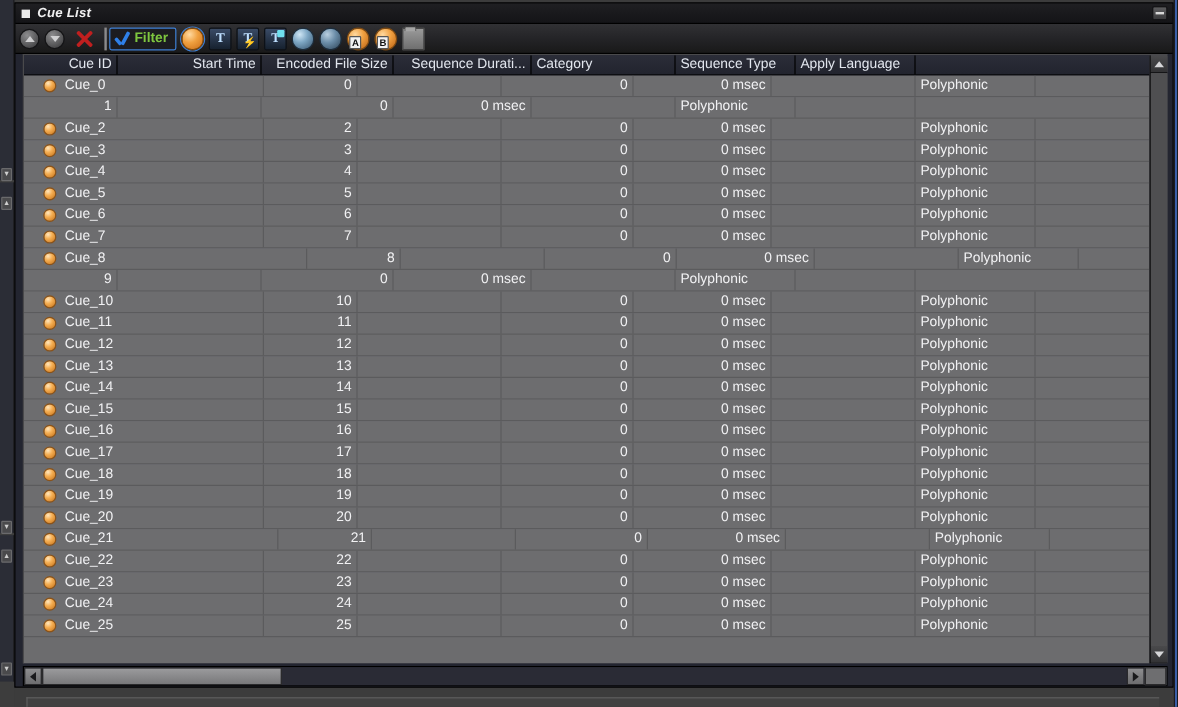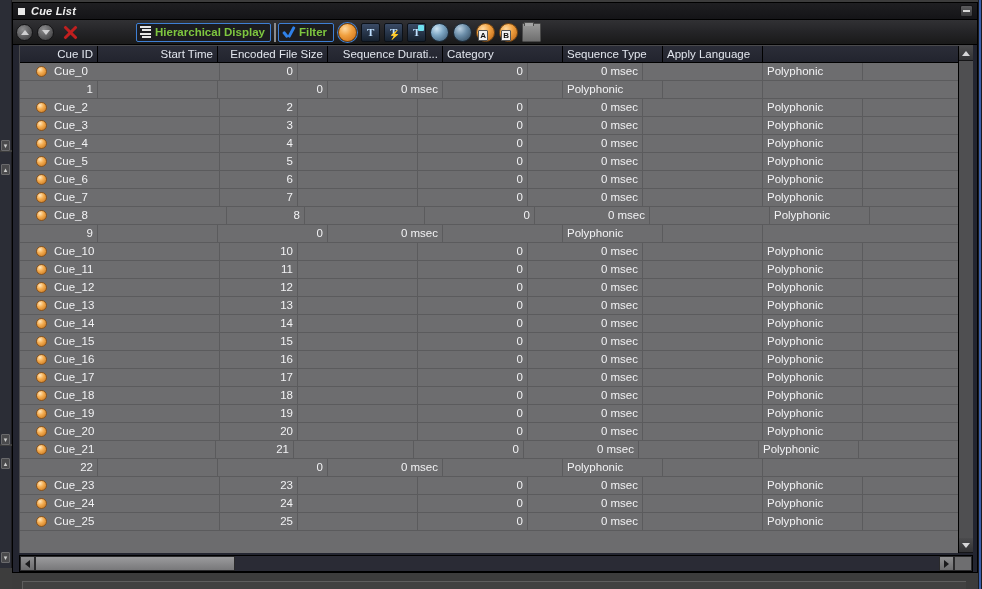--- a/index.html
+++ b/index.html
@@ -314,29 +314,20 @@
     <div class="nav-btn">
         <span class="tri up"></span>
       </div>
     <div class="nav-btn">
         <span class="tri dn"></span>
       </div>
     <div id="delete-btn">
         <span></span>
       </div>
 
-    <div id="hier-btn">
-      <span class="hier-icon">
-          <i></i>
-          <i></i>
-          <i></i>
-          <i></i>
-        </span>
-      <span class="lbl">Hierarchical Display</span>
-    </div>
 
     <div id="sep-bar"></div>
 
     <div id="filter-btn">
       <span class="check-icon"></span>
       <span class="lbl">Filter</span>
     </div>
 
     <div class="tool-icon sphere-orange sel"></div>
     <div class="tool-icon ti-box">T</div>
@@ -461,21 +452,21 @@
               </div>
               <div class="c r" style="width: 78px;">7</div>
               <div class="c r" style="width: 120px;"></div>
               <div class="c r" style="width: 110px;">0</div>
               <div class="c r" style="width: 115px;">0 msec</div>
               <div class="c" style="width: 120px;"></div>
               <div class="c" style="width: 100px;">Polyphonic</div>
               <div class="c" style="width: 100px;"></div>
             </div>
             <div class="row">
-              <div class="c name" style="width: 207px;">
+              <div class="c name" style="width: 236px;">
                 <span class="cue-ball"></span>
                 <span>Cue_8</span>
               </div>
               <div class="c r" style="width: 78px;">8</div>
               <div class="c r" style="width: 120px;"></div>
               <div class="c r" style="width: 110px;">0</div>
               <div class="c r" style="width: 115px;">0 msec</div>
               <div class="c" style="width: 120px;"></div>
               <div class="c" style="width: 100px;">Polyphonic</div>
               <div class="c" style="width: 100px;"></div>
@@ -626,33 +617,37 @@
               </div>
               <div class="c r" style="width: 78px;">20</div>
               <div class="c r" style="width: 120px;"></div>
               <div class="c r" style="width: 110px;">0</div>
               <div class="c r" style="width: 115px;">0 msec</div>
               <div class="c" style="width: 120px;"></div>
               <div class="c" style="width: 100px;">Polyphonic</div>
               <div class="c" style="width: 100px;"></div>
             </div>
             <div class="row">
-              <div class="c name" style="width: 196px;">
+              <div class="c name" style="width: 212px;">
                 <span class="cue-ball"></span>
                 <span>Cue_21</span>
               </div>
               <div class="c r" style="width: 78px;">21</div>
               <div class="c r" style="width: 120px;"></div>
               <div class="c r" style="width: 110px;">0</div>
               <div class="c r" style="width: 115px;">0 msec</div>
               <div class="c" style="width: 120px;"></div>
               <div class="c" style="width: 100px;">Polyphonic</div>
               <div class="c" style="width: 100px;"></div>
             </div>
             <div class="row">
+              <div class="c name" style="width: 200px;">
+                <span class="cue-ball"></span>
+                <span>Cue_22</span>
+              </div>
               <div class="c r" style="width: 78px;">22</div>
               <div class="c r" style="width: 120px;"></div>
               <div class="c r" style="width: 110px;">0</div>
               <div class="c r" style="width: 115px;">0 msec</div>
               <div class="c" style="width: 120px;"></div>
               <div class="c" style="width: 100px;">Polyphonic</div>
               <div class="c" style="width: 100px;"></div>
             </div>
             <div class="row">
               <div class="c name" style="width: 200px;">

